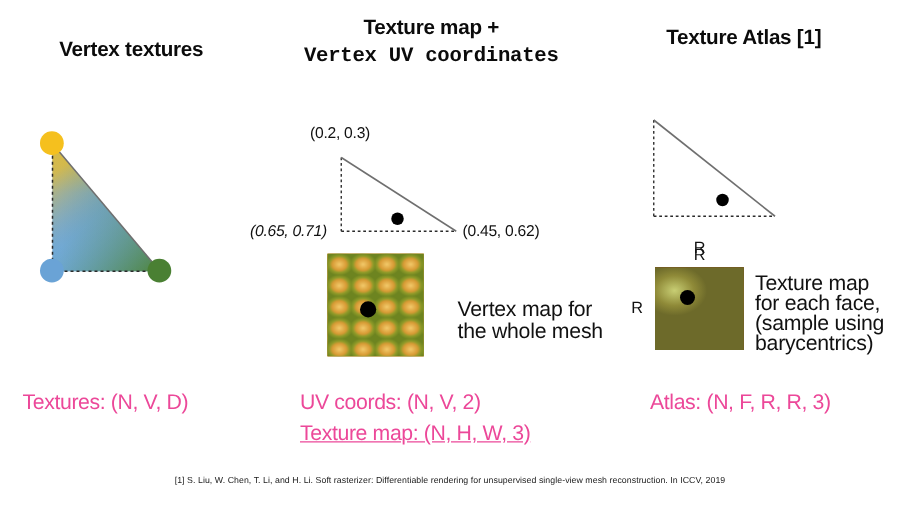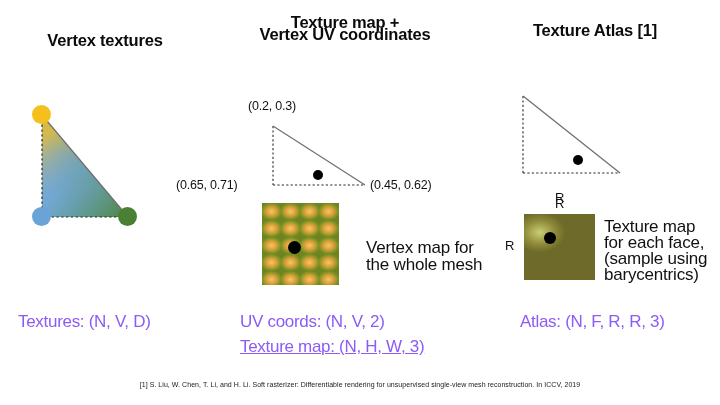--- a/index.html
+++ b/index.html
@@ -43,21 +43,21 @@
     color: #111111;
     line-height: 1.30;
     letter-spacing: -0.2px;
   }
   .shape-label {
     font-size: 13px;
     color: #111111;
   }
   .summary {
     font-size: 17px;
-    color: #8b5cf6;
+    color: #ec4899;
     line-height: 1.45;
     white-space: nowrap;
     letter-spacing: -0.3px;
   }
   .footnote {
     font-size: 7px;
     color: #1a1a1a;
     text-align: center;
     letter-spacing: 0.05px;
     white-space: nowrap;
@@ -138,24 +138,24 @@
       <line x1="22" y1="10" x2="108" y2="112" stroke="#6f6f6f" stroke-width="1.2"></line>
     </svg>
     <div class="vtx-dot" style="left:12px; top:0px; background:#f5c01e;"></div>
     <div class="vtx-dot" style="left:12px; top:102px; background:#6aa3d6;"></div>
     <div class="vtx-dot" style="left:98px; top:102px; background:#4a8033;"></div>
   </div>
 
   <div class="abs summary" style="left:18px; top:310px;">Textures:  (N, V, D)</div>
 
   <div class="abs col-title" style="left:230px; top:12px; width:230px;">Texture map +</div>
-  <div class="abs col-title" style="left:230px; top:24px; width:230px;">Vertex UV coordinates</div>
+  <div class="abs col-title" style="left:230px; top:34px; width:230px;font-family:Liberation Mono, monospace;">Vertex UV coordinates</div>
 
   <div class="abs coord-label" style="left:248px; top:99px;">(0.2, 0.3)</div>
-  <div class="abs coord-label" style="left:176px; top:178px;">(0.65, 0.71)</div>
+  <div class="abs coord-label" style="left:200px; top:178px;font-style:italic;">(0.65, 0.71)</div>
   <div class="abs coord-label" style="left:370px; top:178px;">(0.45, 0.62)</div>
 
   <div class="abs" style="left:265px; top:118px;">
     <svg width="110" height="80" viewBox="0 0 110 80">
       <line x1="8" y1="8" x2="8" y2="67" stroke="#2b2b2b" stroke-width="1.1" stroke-dasharray="2.2 2.2"></line>
       <line x1="8" y1="67" x2="100" y2="67" stroke="#2b2b2b" stroke-width="1.1" stroke-dasharray="2.2 2.2"></line>
       <line x1="8" y1="8" x2="100" y2="67" stroke="#6f6f6f" stroke-width="1.2"></line>
       <circle cx="53" cy="57" r="5" fill="#000000"></circle>
     </svg>
   </div>

